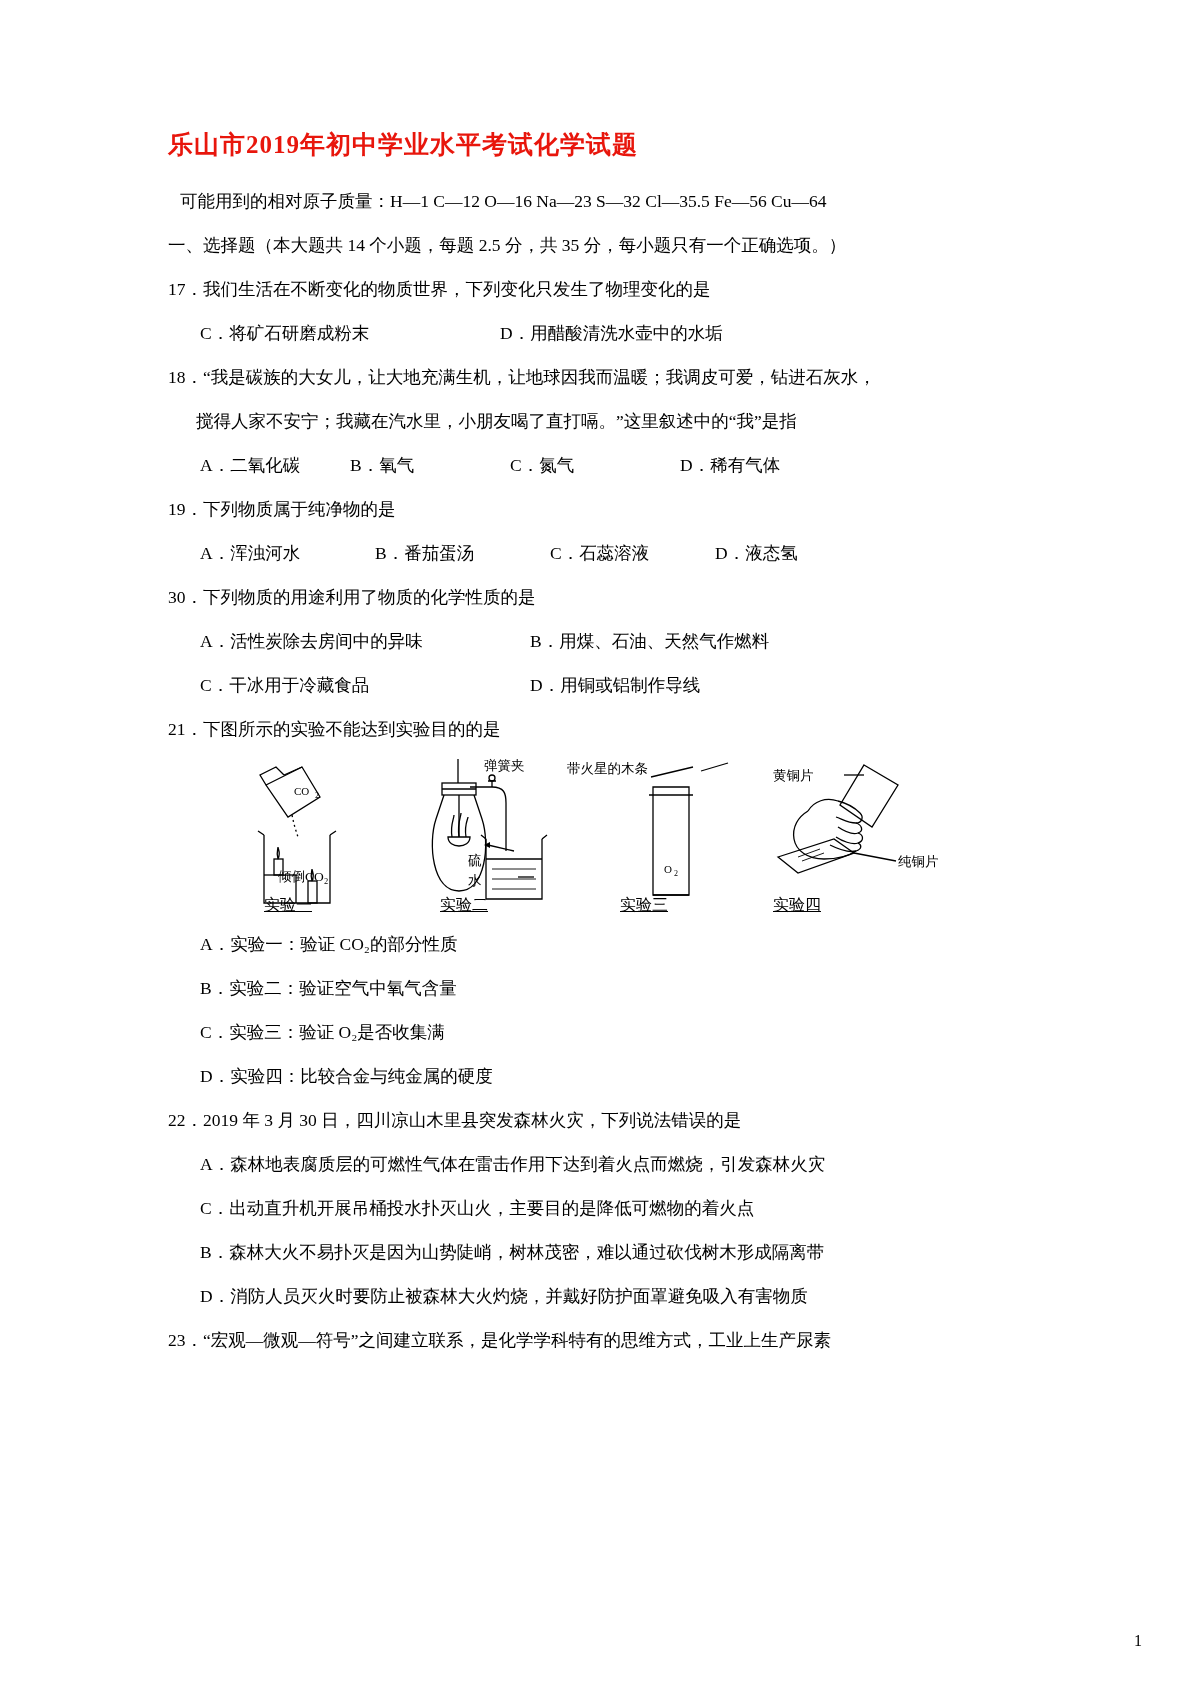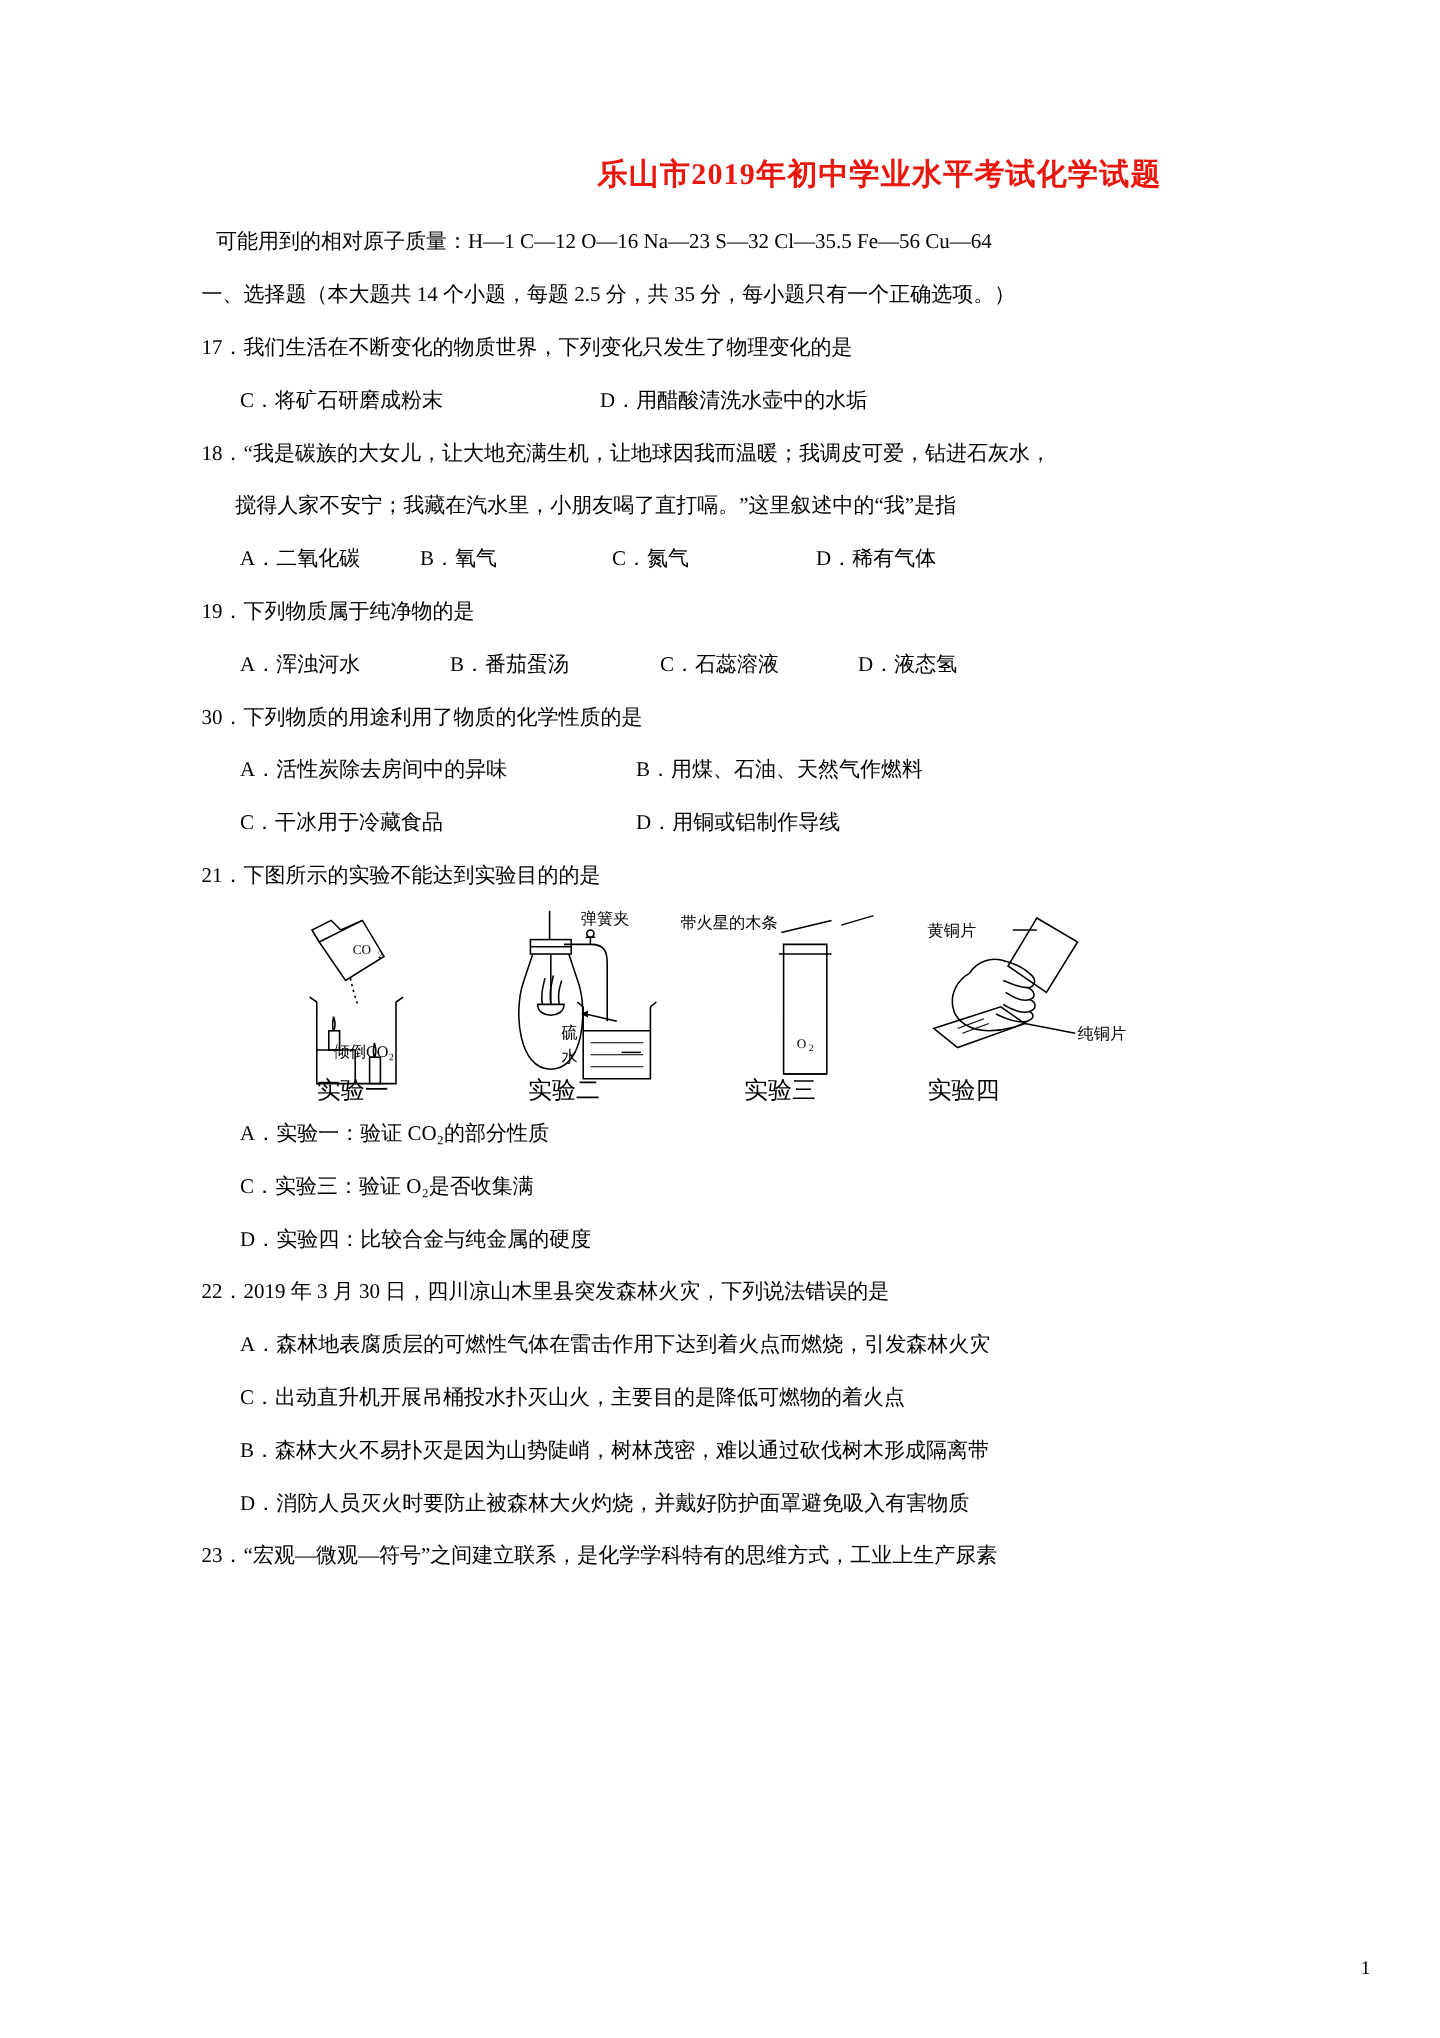--- a/index.html
+++ b/index.html
@@ -17,21 +17,21 @@
     color: #000000;
     box-sizing: border-box;
   }
   .content {
     position: absolute;
     left: 168px;
     top: 128px;
     width: 800px;
   }
   .doc-title {
-    text-align: right;
+    text-align: left;
     color: #e8160c;
     font-weight: bold;
     font-size: 25px;
     letter-spacing: 1px;
     margin: 0 0 18px 0;
     font-family: "Liberation Serif", "DejaVu Serif", serif;
   }
   .para {
     font-size: 17.5px;
     line-height: 44px;
@@ -67,22 +67,23 @@
     margin: 4px 0 2px 0;
   }
   .fig-label {
     position: absolute;
     font-size: 13.5px;
     font-family: "Liberation Serif", "DejaVu Serif", serif;
     white-space: nowrap;
   }
   .fig-caption {
     position: absolute;
-    font-size: 20px;
-    white-space: nowrap;
+    font-size: 16px;
+    white-space: nowrap;
+    text-decoration: underline;
   }
   .page-number {
     position: absolute;
     right: 58px;
     bottom: 48px;
     font-size: 16px;
     font-family: "Liberation Serif", "DejaVu Serif", serif;
   }
   svg { display: block; }
 </style>
@@ -240,20 +241,21 @@
         <span class="fig-label" style="left:605px; top:12px;">黄铜片</span>
         <span class="fig-label" style="left:730px; top:98px;">纯铜片</span>
 
         <span class="fig-caption" style="left:96px; top:140px;">实验一</span>
         <span class="fig-caption" style="left:272px; top:140px;">实验二</span>
         <span class="fig-caption" style="left:452px; top:140px;">实验三</span>
         <span class="fig-caption" style="left:605px; top:140px;">实验四</span>
       </div>
 
       <div class="opt-row">A．实验一：验证 CO₂的部分性质</div>
+      <div class="opt-row">B．实验二：验证空气中氧气含量</div>
       <div class="opt-row">C．实验三：验证 O₂是否收集满</div>
       <div class="opt-row">D．实验四：比较合金与纯金属的硬度</div>
     </div>
 
     <div>
       <p class="q-line"><span>22．</span><span>2019 年 3 月 30 日，四川凉山木里县突发森林火灾，下列说法错误的是</span></p>
       <div class="opt-row">A．森林地表腐质层的可燃性气体在雷击作用下达到着火点而燃烧，引发森林火灾</div>
       <div class="opt-row">C．出动直升机开展吊桶投水扑灭山火，主要目的是降低可燃物的着火点</div>
       <div class="opt-row">B．森林大火不易扑灭是因为山势陡峭，树林茂密，难以通过砍伐树木形成隔离带</div>
       <div class="opt-row">D．消防人员灭火时要防止被森林大火灼烧，并戴好防护面罩避免吸入有害物质</div>

